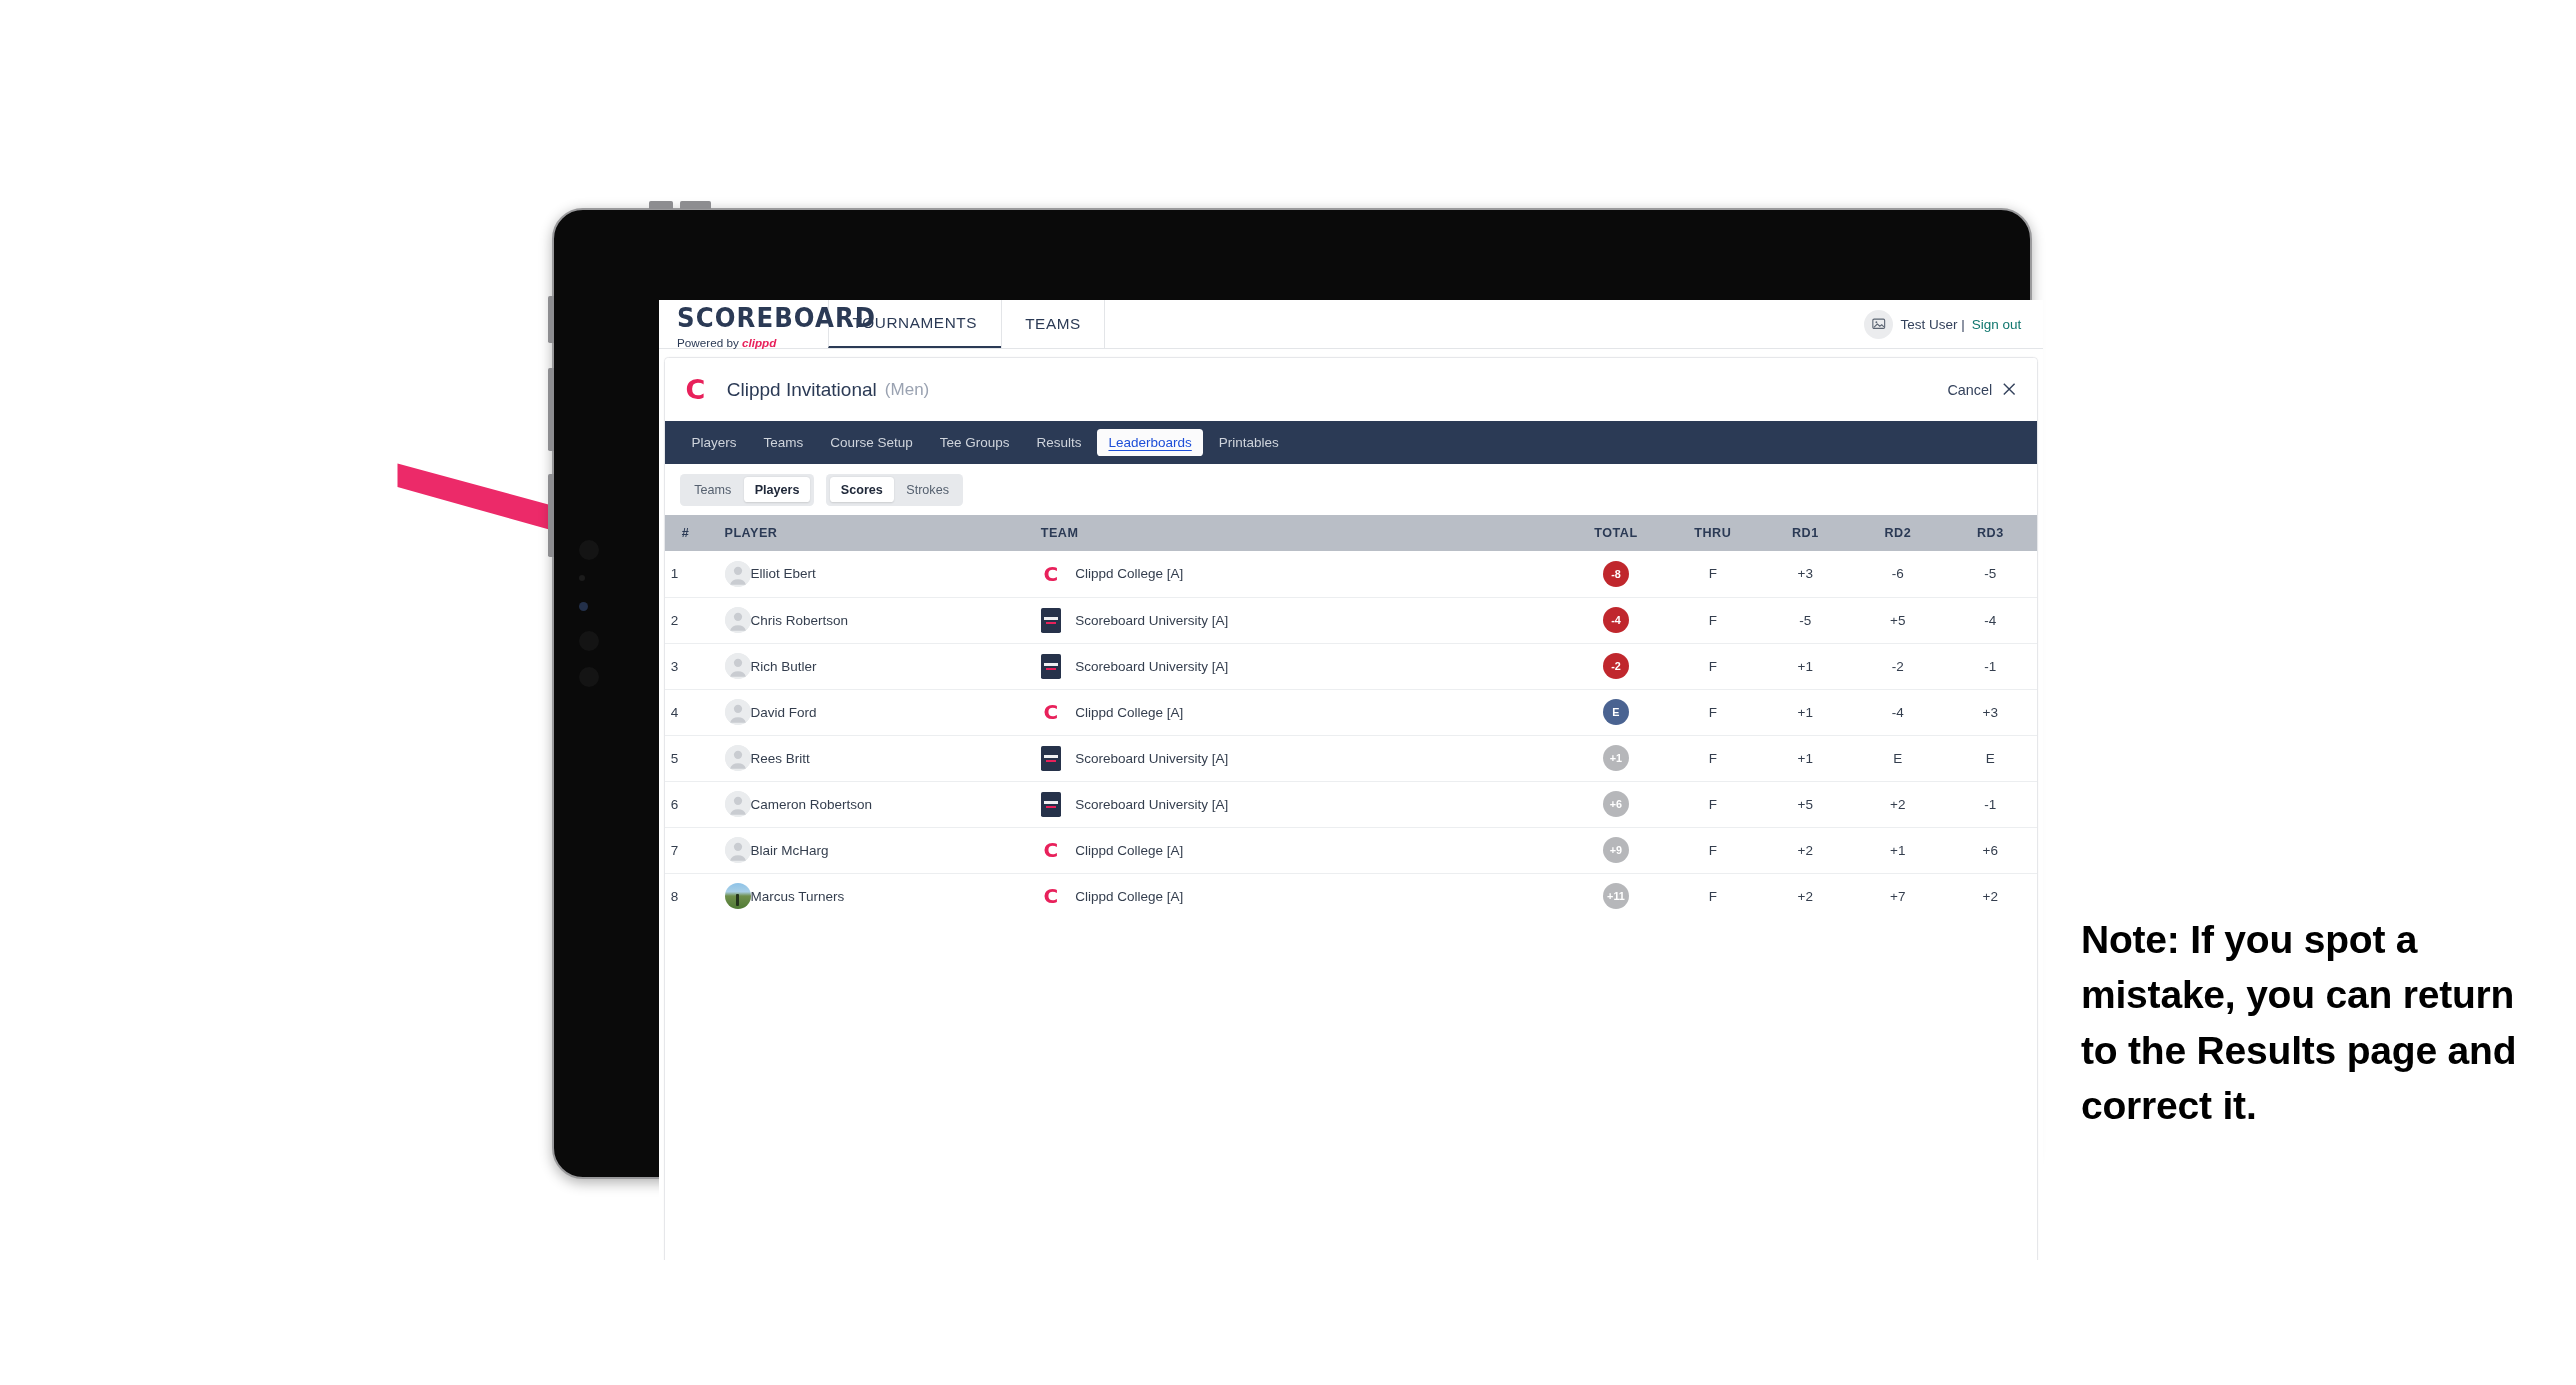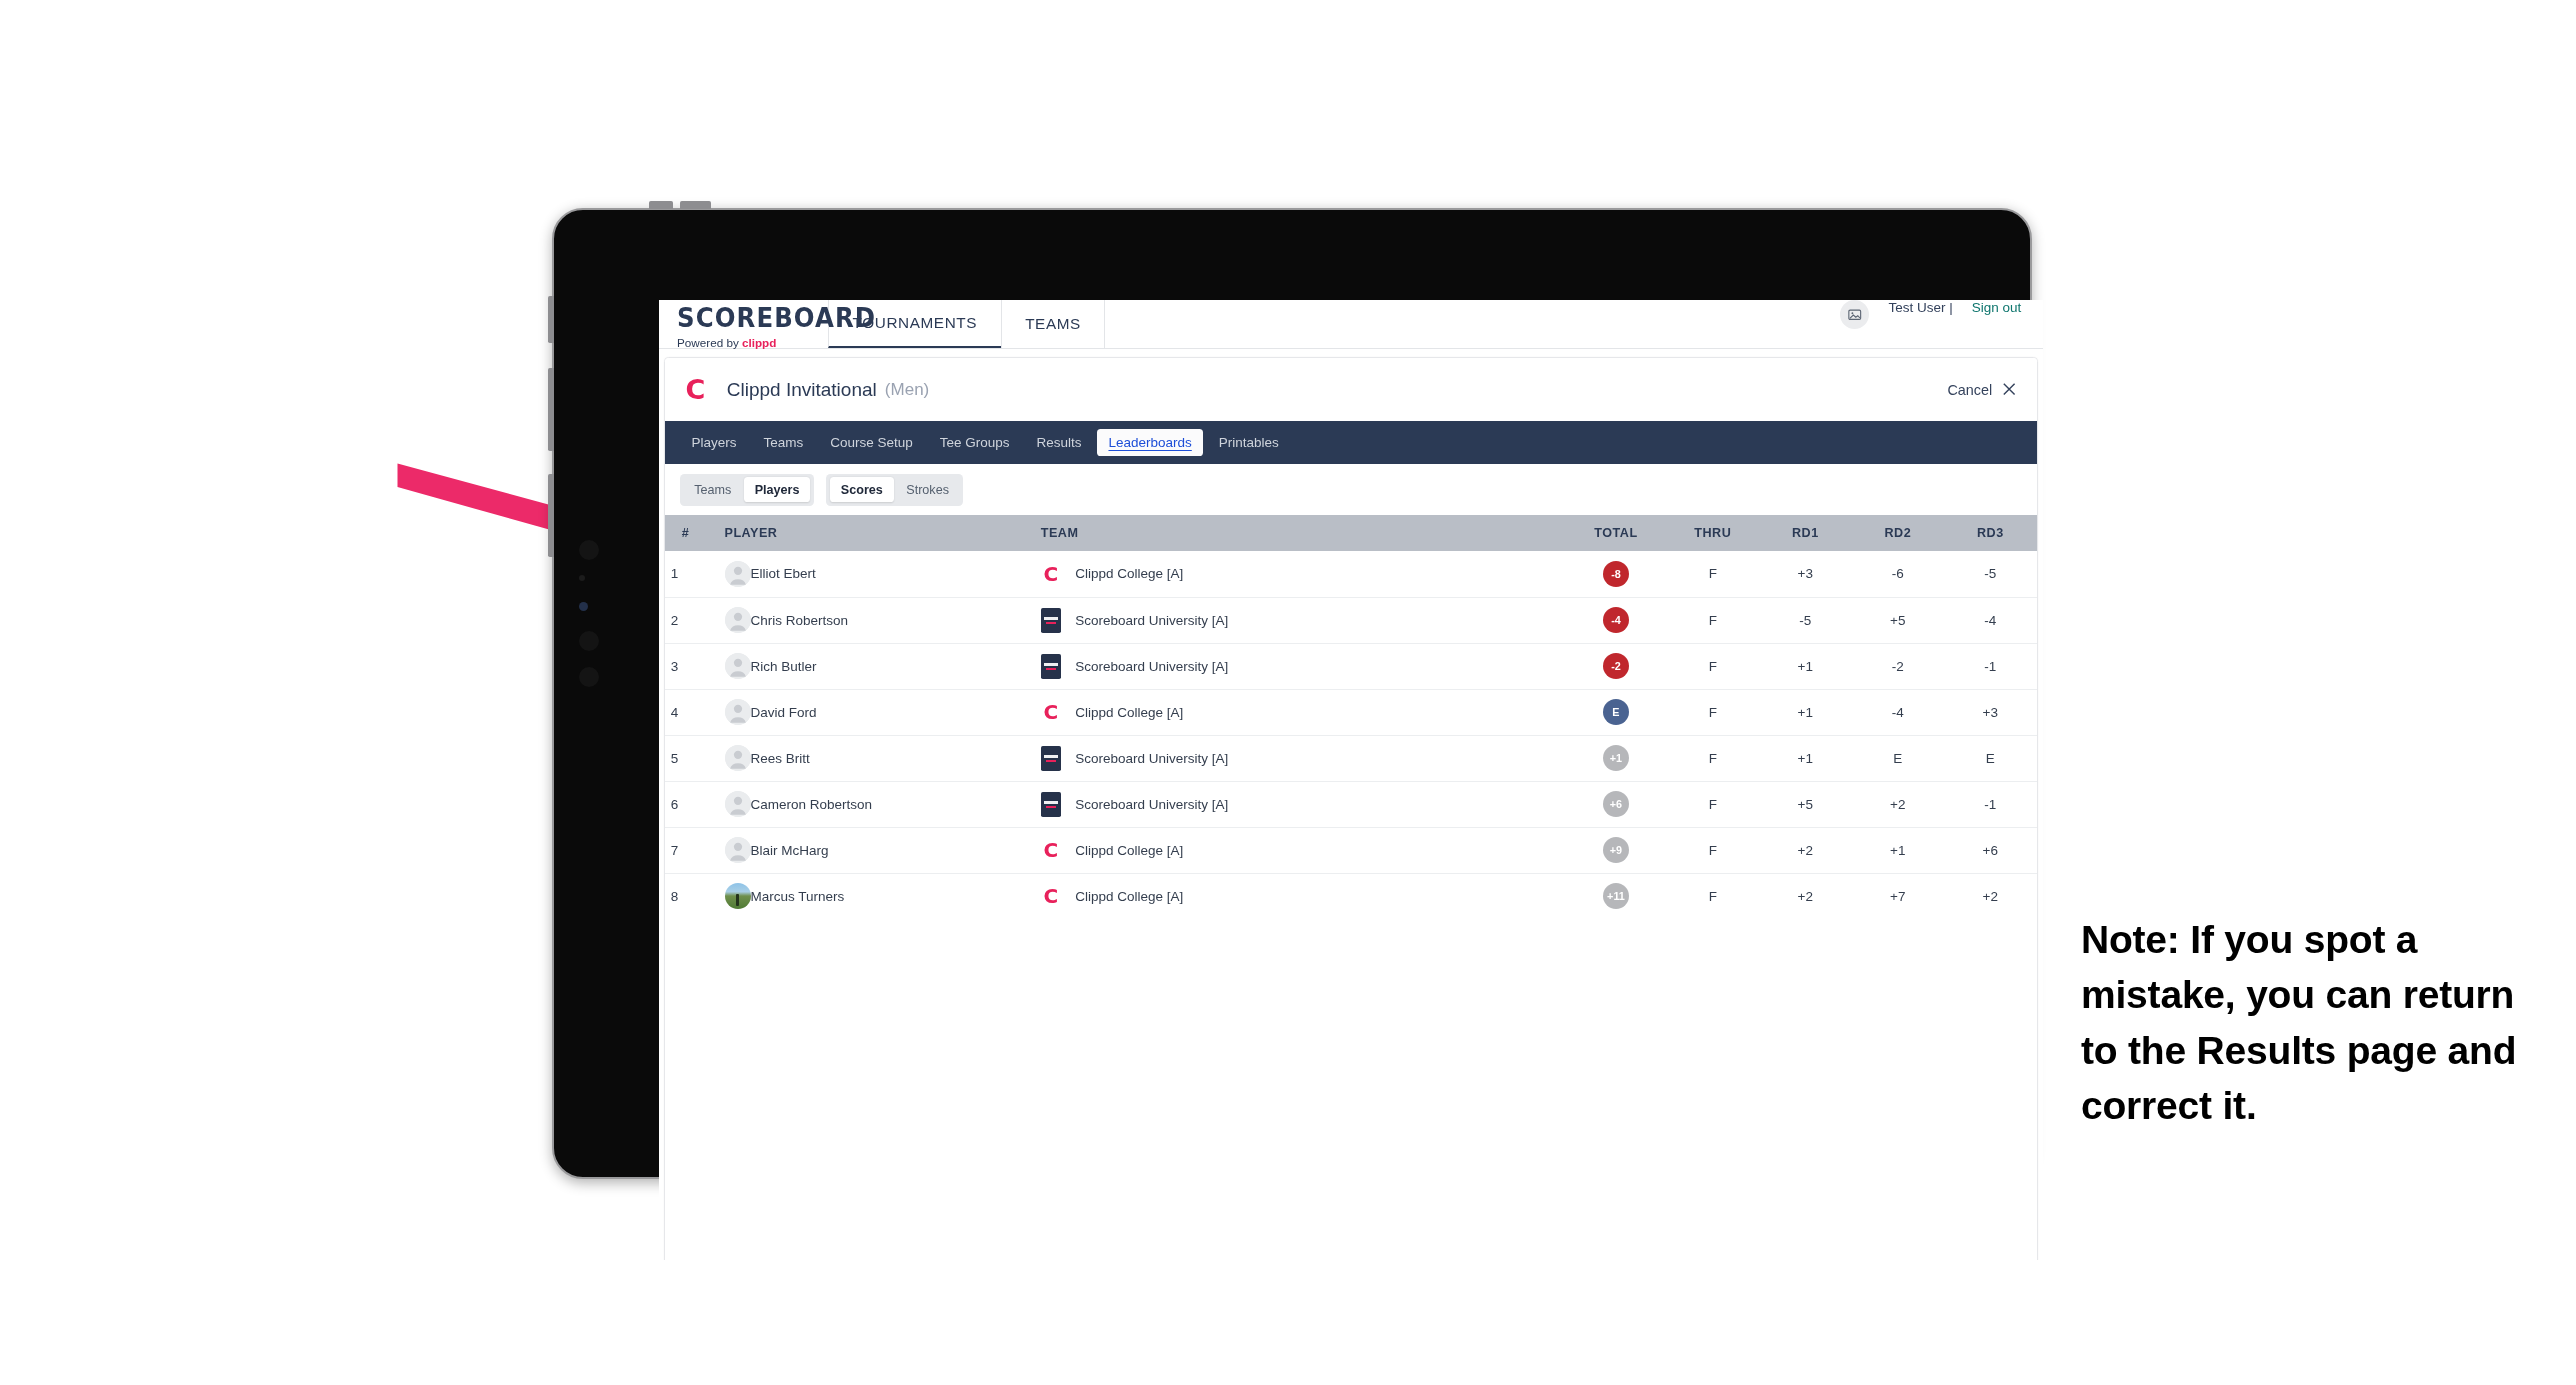--- a/index.html
+++ b/index.html
@@ -74,33 +74,33 @@
     height: 49px; background: #ffffff; display: flex; align-items: stretch;
     border-bottom: 0.9px solid #e3e5e8; position: relative;
   }
   .brand { width: 170px; padding: 5.4px 0 0 18px; }
   .brand-title {
     font-size: 24.4px; font-weight: 700; color: #2b3a55;
     letter-spacing: 1.1px; font-family: "DejaVu Sans", sans-serif;
     transform: scaleY(1.12); transform-origin: left top; line-height: 1;
   }
   .brand-sub { font-size: 11.7px; color: #2b3a55; margin-top: 6.3px; }
-  .brand-sub .cl { color: #e8215b; font-weight: 700; }
+  .brand-sub .cl { color: #e8215b; font-weight: 700; font-style: italic; }
 
   .topnav-tabs { display: flex; align-items: stretch; }
   .tnav-tab {
     display: flex; align-items: center; padding: 0 23.5px;
     font-size: 15.3px; color: #2b3a55; letter-spacing: 0.6px;
     border-left: 0.9px solid #e3e5e8; border-right: 0.9px solid #e3e5e8;
     margin-left: -0.9px;
   }
   .tnav-tab.active { border-bottom: 2.7px solid #2b3a55; }
 
   .topnav-right {
-    margin-left: auto; display: flex; align-items: flex-start; gap: 19px;
+    margin-left: auto; display: flex; align-items: center; gap: 7px;
     padding-right: 21.7px; font-size: 13.5px; color: #34425c;
   }
   .avatar-sm {
     width: 29px; height: 29px; border-radius: 50%; background: #ebecee;
     display: flex; align-items: center; justify-content: center;
   }
   .sign-out { color: #0f766e; }
 
   
   .card {

